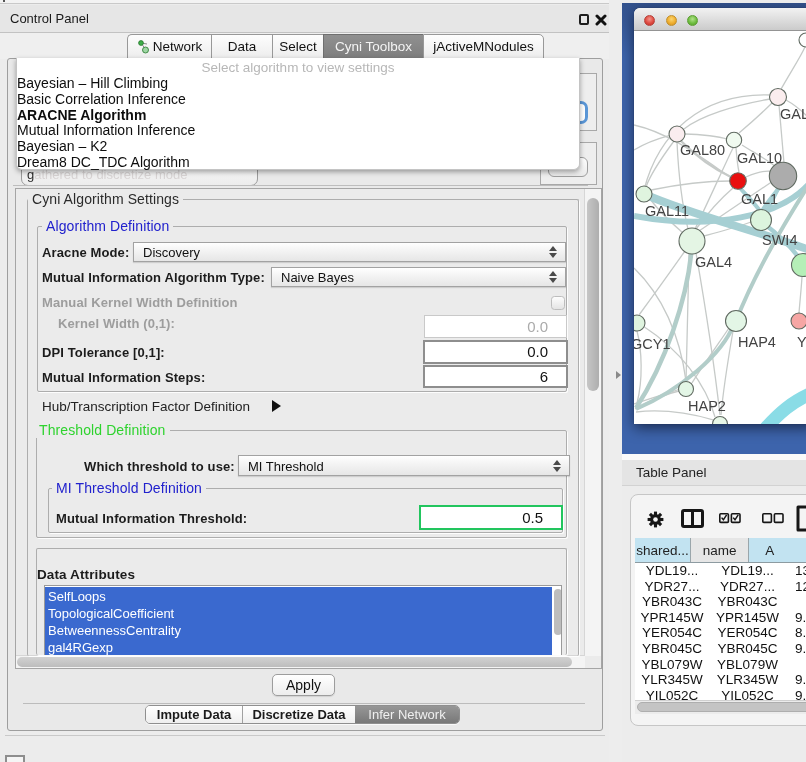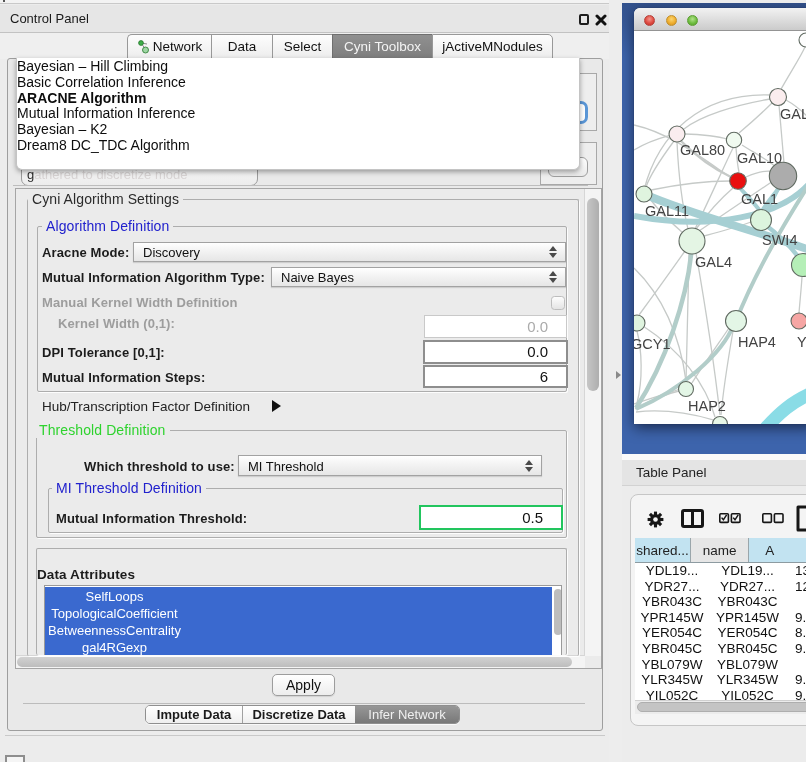--- a/index.html
+++ b/index.html
@@ -53,21 +53,21 @@
         <line x1="4" y1="3" x2="9" y2="10" stroke="#888" stroke-width="1"></line>
         <line x1="4" y1="3" x2="10" y2="4" stroke="#888" stroke-width="1"></line>
         <circle cx="4" cy="3" r="2.4" fill="#3fae49" stroke="#23772b" stroke-width="0.8"></circle>
         <circle cx="8.5" cy="10" r="3" fill="#9fd6a4" stroke="#23772b" stroke-width="0.8"></circle>
       </svg>
       <span style="font-size:13.5px;color:#111;">Network</span>
     </div>
     <div style="width:61px;border:1px solid #989898;border-right:none;background:linear-gradient(#fdfdfd,#ededed);display:flex;align-items:center;justify-content:center;">
       <span style="font-size:13.5px;color:#111;">Data</span>
     </div>
-    <div style="width:60px;border:1px solid #989898;border-right:none;background:linear-gradient(#fdfdfd,#ededed);display:flex;align-items:center;justify-content:center;">
+    <div style="width:51px;border:1px solid #989898;border-right:none;background:linear-gradient(#fdfdfd,#ededed);display:flex;align-items:center;justify-content:center;">
       <span style="font-size:13.5px;color:#111;">Select</span>
     </div>
     <div style="width:100px;border:1px solid #6f6f6f;border-right:none;background:linear-gradient(#909090,#7e7e7e);display:flex;align-items:center;justify-content:center;">
       <span style="font-size:13.5px;color:#f4f4f4;">Cyni Toolbox</span>
     </div>
     <div style="width:121px;border:1px solid #989898;border-radius:0 5px 0 0;background:linear-gradient(#fdfdfd,#ededed);display:flex;align-items:center;justify-content:center;">
       <span style="font-size:13.5px;color:#111;">jActiveMNodules</span>
     </div>
   </div>
 
@@ -113,34 +113,34 @@
   <div class="field" style="left:423px;top:340px;width:145px;height:24px;border:2px solid #8e8e8e;line-height:20px;">0.0</div>
   <div class="lbl abs" style="left:42px;top:370px;">Mutual Information Steps:</div>
   <div class="field" style="left:423px;top:365px;width:145px;height:23px;border:2px solid #8e8e8e;line-height:19px;">6</div>
 
   <div class="abs" style="left:42px;top:399px;font-size:13.5px;color:#222;white-space:nowrap;">Hub/Transcription Factor Definition</div>
   <div class="abs" style="left:272px;top:400px;width:0;height:0;border-top:6px solid transparent;border-bottom:6px solid transparent;border-left:9px solid #111;"></div>
 
   <div class="group" style="left:36px;top:430px;width:531px;height:108px;"></div>
   <div class="gtitle abs" style="left:35px;top:423px;color:#2ed32e;">Threshold Definition</div>
   <div class="lbl abs" style="left:84px;top:459px;">Which threshold to use:</div>
-  <div class="combo" style="left:238px;top:455px;width:304px;height:21px;">
+  <div class="combo" style="left:238px;top:455px;width:332px;height:21px;">
       <span class="ctext">MI Threshold</span>
       <span class="carr"></span>
     </div>
   <div class="group" style="left:48px;top:488px;width:515px;height:45px;"></div>
   <div class="gtitle abs" style="left:52px;top:481px;color:#2121cd;">MI Threshold Definition</div>
   <div class="lbl abs" style="left:56px;top:511px;">Mutual Information Threshold:</div>
   <div class="field" style="left:419px;top:505px;width:144px;height:25px;border:2px solid #22c55e;line-height:21px;">0.5</div>
 
   <div class="group" style="left:36px;top:548px;width:531px;height:107px;border-bottom:none;"></div>
   <div class="lbl abs" style="left:37px;top:567px;font-size:13.5px;">Data Attributes</div>
   <div class="abs" style="left:44px;top:585px;width:518px;height:70px;border:1px solid #9a9a9a;border-bottom:none;background:#fff;overflow:hidden;">
     <div class="abs" style="left:0;top:1px;width:507px;height:70px;background:#3a69cf;"></div>
-    <div class="abs" style="left:3px;top:1.5px;font-size:13px;color:#fff;line-height:17px;text-align:center;">SelfLoops<br>TopologicalCoefficient<br>BetweennessCentrality<br>gal4RGexp</div>
+    <div class="abs" style="left:3px;top:1.5px;font-size:13px;color:#fff;line-height:17px;">SelfLoops<br>TopologicalCoefficient<br>BetweennessCentrality<br>gal4RGexp</div>
     <div class="abs" style="left:509px;top:3px;width:8px;height:46px;background:#bdbdbd;border-radius:4px;"></div>
   </div>
 
   <div class="abs" style="left:23px;top:703px;width:562px;height:1px;background:#bcbcbc;"></div>
 
   <div class="abs" style="left:272px;top:674px;width:63px;height:22px;border:1px solid #9d9d9d;border-radius:5px;background:linear-gradient(#ffffff,#ededed);box-shadow:0 1px 1px rgba(0,0,0,0.1);text-align:center;">
     <span style="font-size:14px;color:#111;line-height:20px;">Apply</span>
   </div>
 
   <div class="abs" style="left:145px;top:705px;height:19px;display:flex;border:1px solid #8f8f8f;border-radius:5px;overflow:hidden;box-shadow:0 1px 0 rgba(255,255,255,0.7);">
@@ -154,20 +154,21 @@
     <div style="width:104px;background:linear-gradient(#979797,#787878);display:flex;align-items:center;justify-content:center;">
         <span style="font-size:13px;color:#f0f0f0;">Infer Network</span>
       </div>
   </div>
 
   <div class="abs" style="left:5px;top:735px;width:600px;height:1px;background:#c9c9c9;"></div>
   <div class="abs" style="left:5px;top:755px;width:20px;height:10px;border:2px solid #8e8e8e;background:#f5f5f5;"></div>
 </div>
 
 <div class="abs" style="left:16px;top:58px;width:564px;height:112px;background:#fff;border:1px solid #c4c4c4;border-top:none;border-radius:0 0 6px 6px;box-shadow:0 2px 5px rgba(0,0,0,0.35);z-index:50;">
+  <div style="text-align:center;font-size:13.5px;color:#b7b7b7;margin-top:2px;">Select algorithm to view settings</div>
   <div style="font-size:14px;color:#0d0d0d;line-height:15.8px;margin-top:1px;">
     Bayesian – Hill Climbing<br>
     Basic Correlation Inference<br>
     <b>ARACNE Algorithm</b><br>
     Mutual Information Inference<br>
     Bayesian – K2<br>
     Dream8 DC_TDC Algorithm
   </div>
 </div>
 

